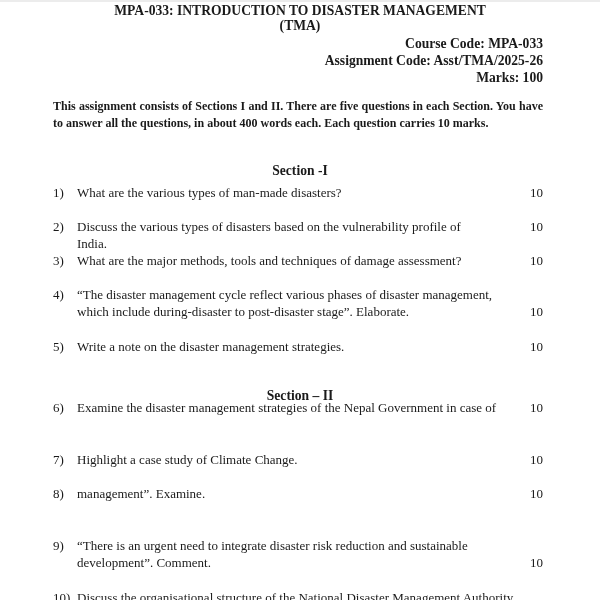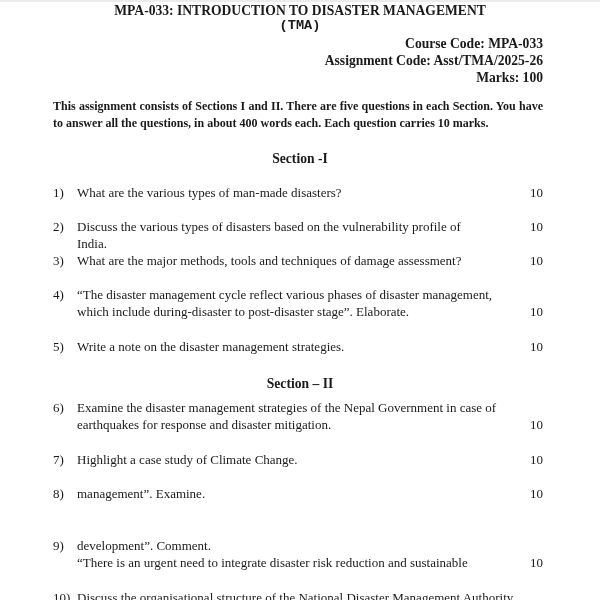--- a/index.html
+++ b/index.html
@@ -28,21 +28,21 @@
     }
     .title {
       position: absolute;
       left: 0; width: 600px;
       text-align: center;
       font-weight: bold;
       font-size: 13.6px;
       line-height: 16px;
     }
     .title1 { top: 3px; }
-    .title2 { top: 18px; font-family: Liberation Mono, monospace; }
+    .title2 { top: 18px; }
     .meta {
       position: absolute;
       right: 57px;
       text-align: right;
       font-weight: bold;
       font-size: 13.6px;
       line-height: 16px;
       white-space: nowrap;
     }
     .meta1 { top: 36px; margin-left: 36px; }
@@ -59,20 +59,21 @@
       line-height: 17.3px;
       text-align: justify;
     }
     .section-heading {
       position: absolute;
       left: 0; width: 600px;
       text-align: center;
       font-weight: bold;
       font-size: 13.6px;
       line-height: 16px;
+      margin-top: 12px;
     }
     .sec1 { top: 151px; }
     .sec2 { top: 376px; }
 
     .question {
       position: absolute;
       left: 53px;
       width: 490px;
       font-size: 13px;
       line-height: 17.3px;
@@ -163,21 +164,20 @@
       <span class="q-marks inline">10</span>
     </div>
   </div>
 
   <div class="section-heading sec2">Section – II</div>
 
   <div class="question" style="top:399px;">
     <span class="q-num">6)</span>
     <div class="q-body">
       <span class="q-text justify">Examine the disaster management strategies of the Nepal Government in case of</span>
-      <span class="q-text multi-last">earthquakes for response and disaster mitigation.</span>
       <span class="q-marks">10</span>
     </div>
   </div>
 
   <div class="question" style="top:451px;">
     <span class="q-num">7)</span>
     <div class="q-body">
       <span class="q-text single">Highlight a case study of Climate Change.</span>
       <span class="q-marks inline">10</span>
     </div>
@@ -187,22 +187,22 @@
     <span class="q-num">8)</span>
     <div class="q-body">
       <span class="q-text multi-last">management”. Examine.</span>
       <span class="q-marks">10</span>
     </div>
   </div>
 
   <div class="question" style="top:537px;">
     <span class="q-num">9)</span>
     <div class="q-body">
+      <span class="q-text justify">“There is an urgent need to integrate disaster risk reduction and sustainable</span>
       <span class="q-text multi-last">development”. Comment.</span>
-      <span class="q-text justify">“There is an urgent need to integrate disaster risk reduction and sustainable</span>
       <span class="q-marks">10</span>
     </div>
   </div>
 
   <div class="question" style="top:589px;">
     <span class="q-num">10)</span>
     <div class="q-body">
       <span class="q-text justify">Discuss the organisational structure of the National Disaster Management Authority.</span>
     </div>
   </div>

